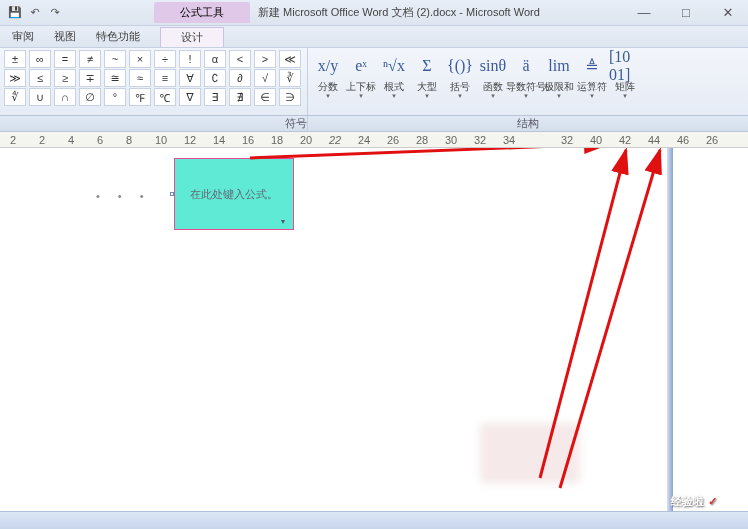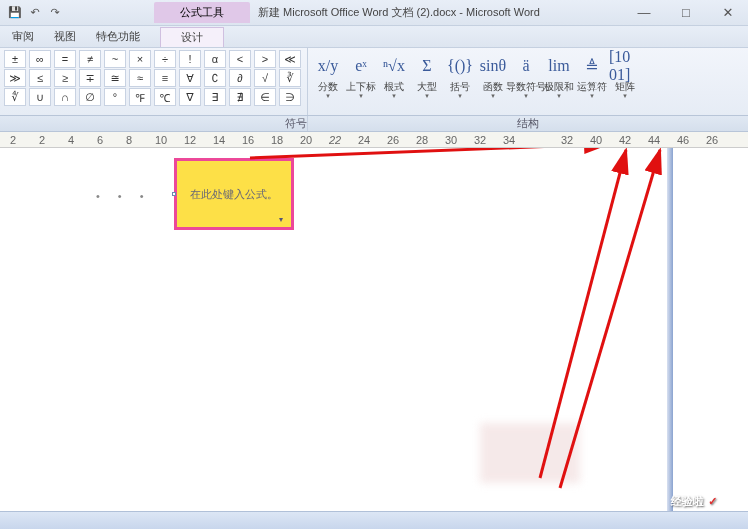--- a/index.html
+++ b/index.html
@@ -25,21 +25,21 @@
 .sbtn .slab{font-size:10px;color:#444;white-space:nowrap}
 .sbtn .sdrop{font-size:7px;color:#666;margin-top:-2px}
 .groupfoot{height:16px;background:linear-gradient(#e0e8f3,#d5dfec);display:flex;border-bottom:1px solid #b8c5d8}
 .groupfoot div:first-child{width:308px;text-align:right;color:#556;border-right:1px solid #c5d0e0}
 .groupfoot div:last-child{flex:1;text-align:center;color:#556}
 .ruler{height:16px;background:#f5f5f0;border-bottom:1px solid #ccc;position:relative;overflow:hidden;font-size:8px;color:#666}
 .ruler .rmark{position:absolute;top:2px}
 .docarea{position:relative;height:380px;background:#fff;overflow:hidden}
 .pageedge{position:absolute;right:75px;top:0;bottom:0;width:6px;background:linear-gradient(90deg,#d8e0f0,#8aa3d0)}
 .dots{position:absolute;left:96px;top:42px;display:flex;gap:18px;color:#888;font-size:14px}
-.formula{position:absolute;left:174px;top:10px;width:120px;height:72px;background:#fde047;border:3px solid #ec4899;display:flex;align-items:center;justify-content:center;color:#667;font-size:11px}
+.formula{position:absolute;left:174px;top:10px;width:120px;height:72px;background:#5eead4;border:1px solid #ec4899;display:flex;align-items:center;justify-content:center;color:#667;font-size:11px}
 .formula .fhandle{position:absolute;left:-5px;top:50%;width:4px;height:4px;background:#fff;border:1px solid #6a8ab0;margin-top:-2px}
 .formula .fdrop{position:absolute;right:2px;bottom:2px;width:10px;height:10px;font-size:8px;color:#557}
 .arrows{position:absolute;inset:0;pointer-events:none}
 .watermark{position:absolute;right:10px;bottom:8px;color:#fff;font-weight:bold;font-size:16px;text-shadow:1px 1px 2px rgba(0,0,0,.6)}
 .watermark .wurl{font-size:11px;font-weight:normal;display:block;text-align:right}
 .statusbar{position:absolute;bottom:0;left:0;right:0;height:18px;background:linear-gradient(#dce6f5,#c8d6ec);border-top:1px solid #b0c0d8}
 .blurbox{position:absolute;left:480px;bottom:45px;width:100px;height:60px;background:#f2e0e0;filter:blur(4px);opacity:.7}
 </style>
 </head>
 <body>

